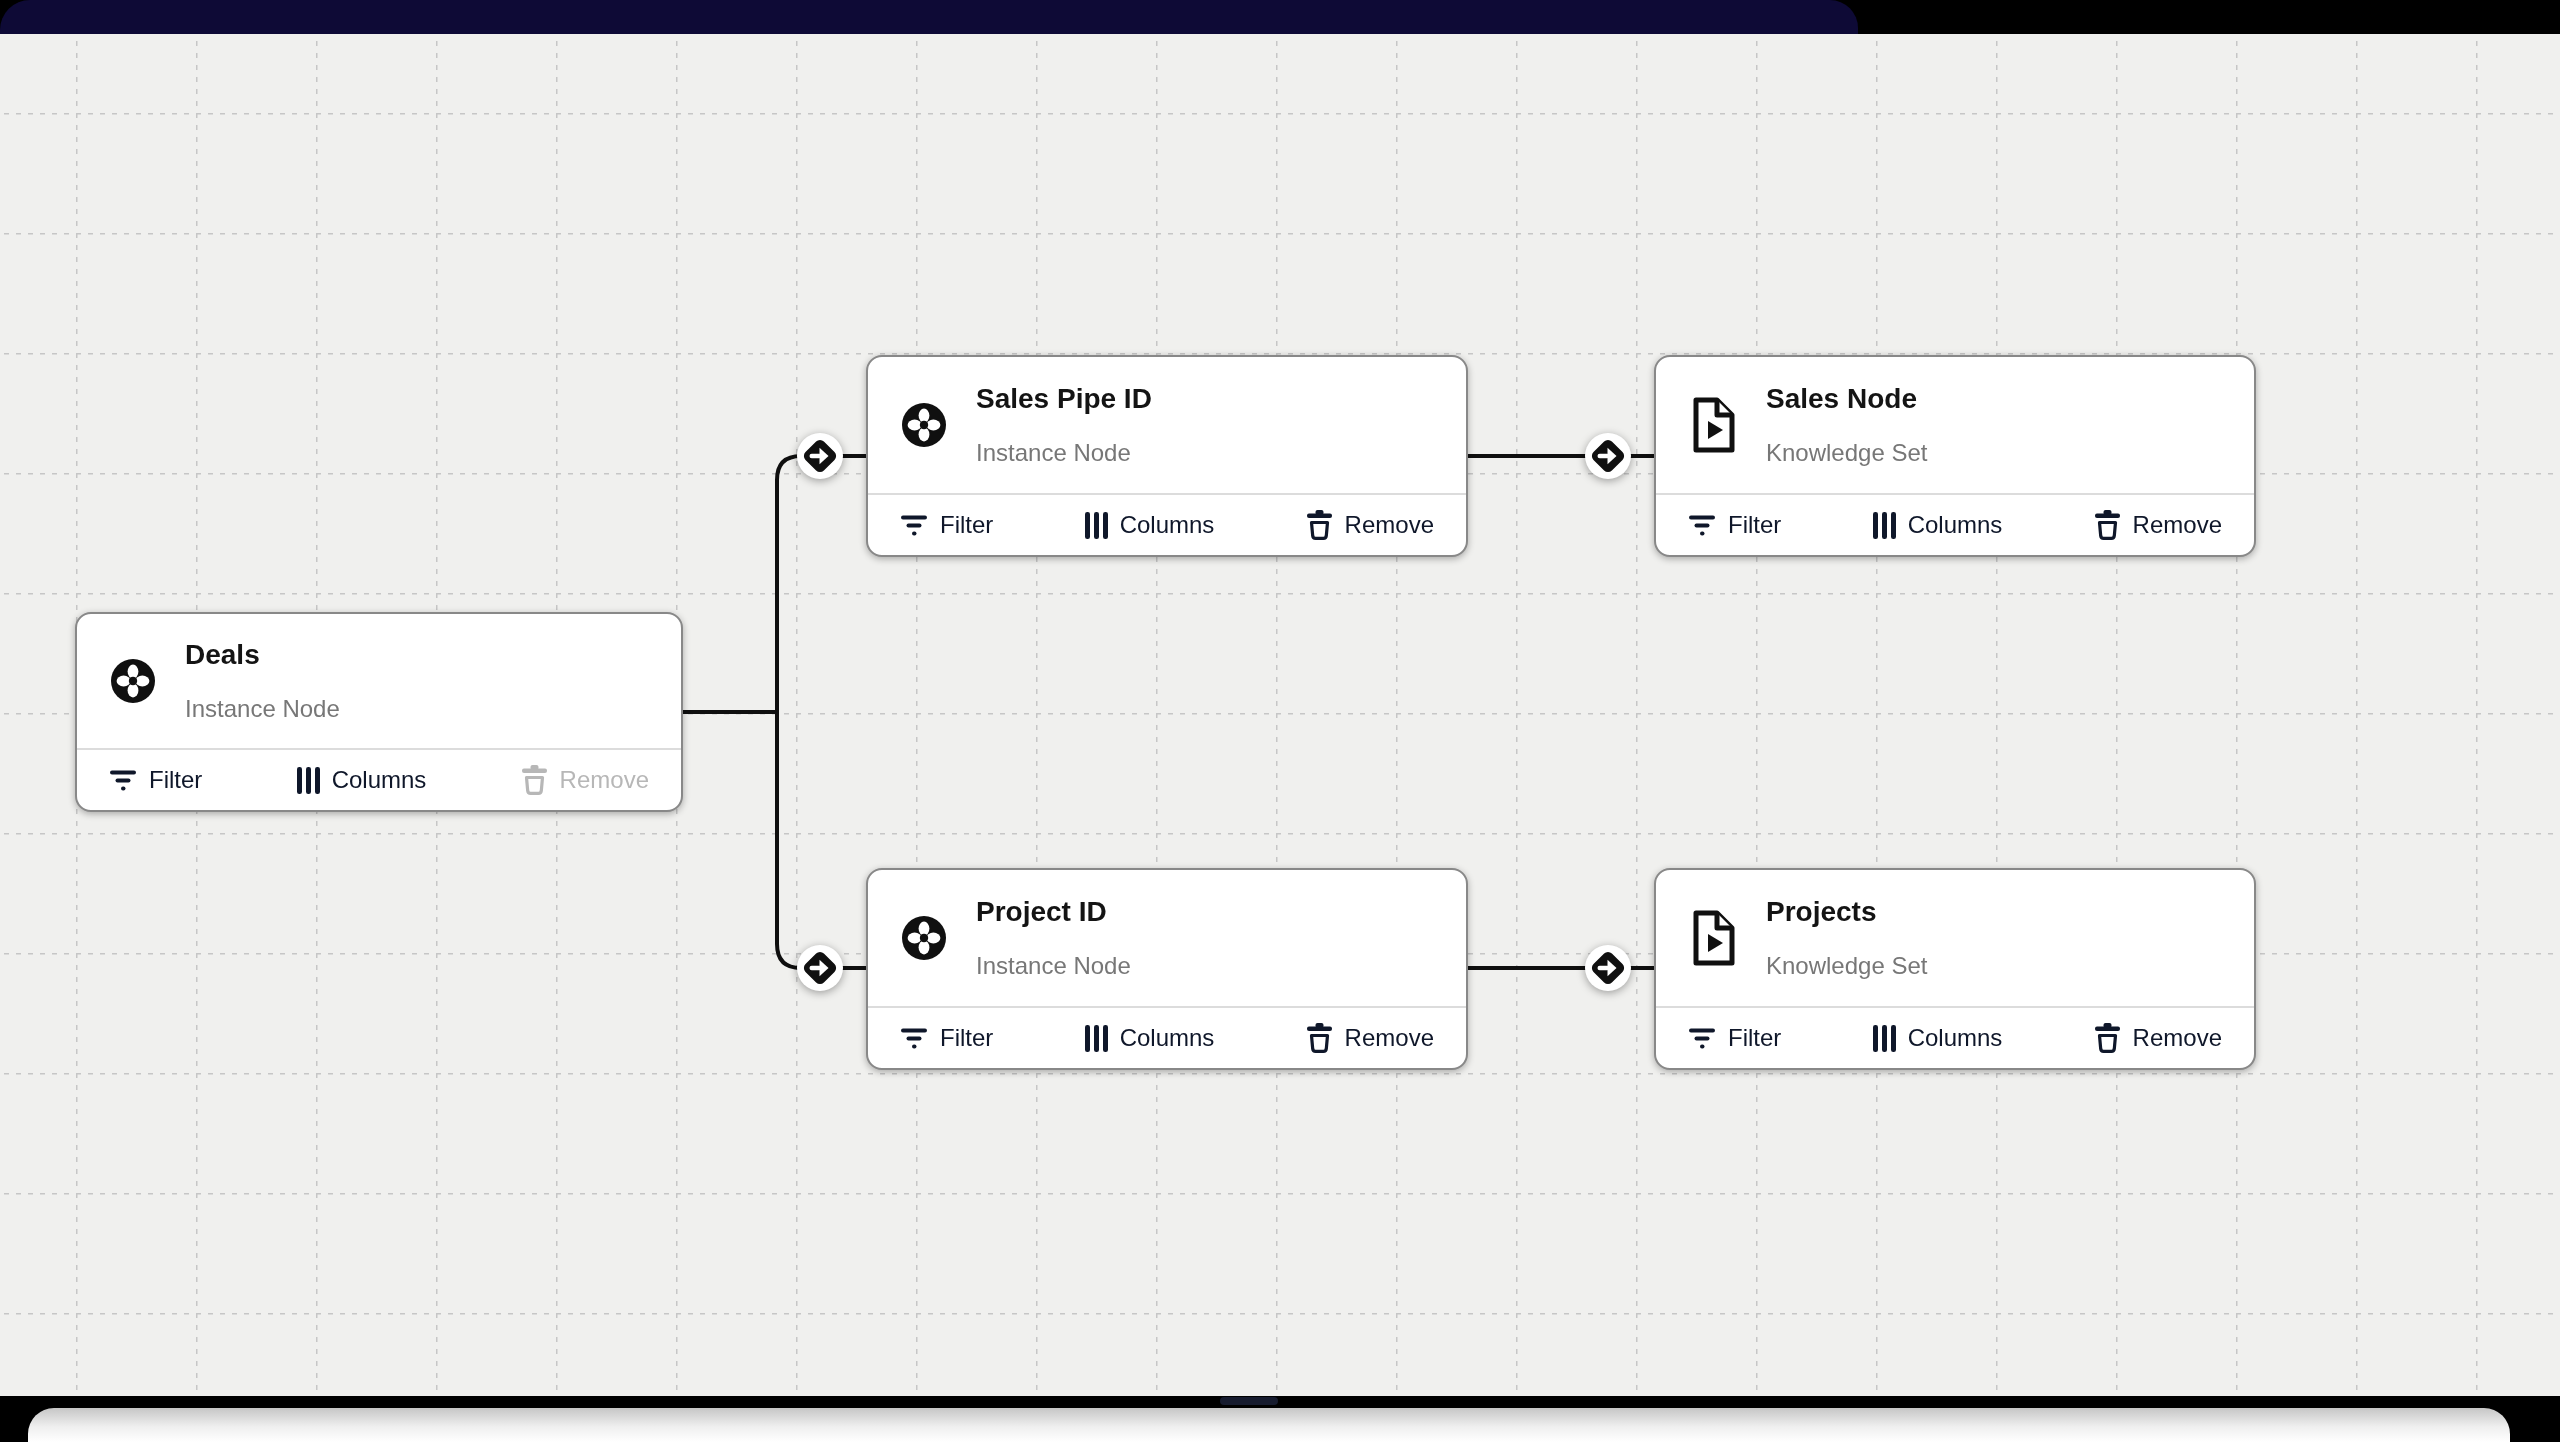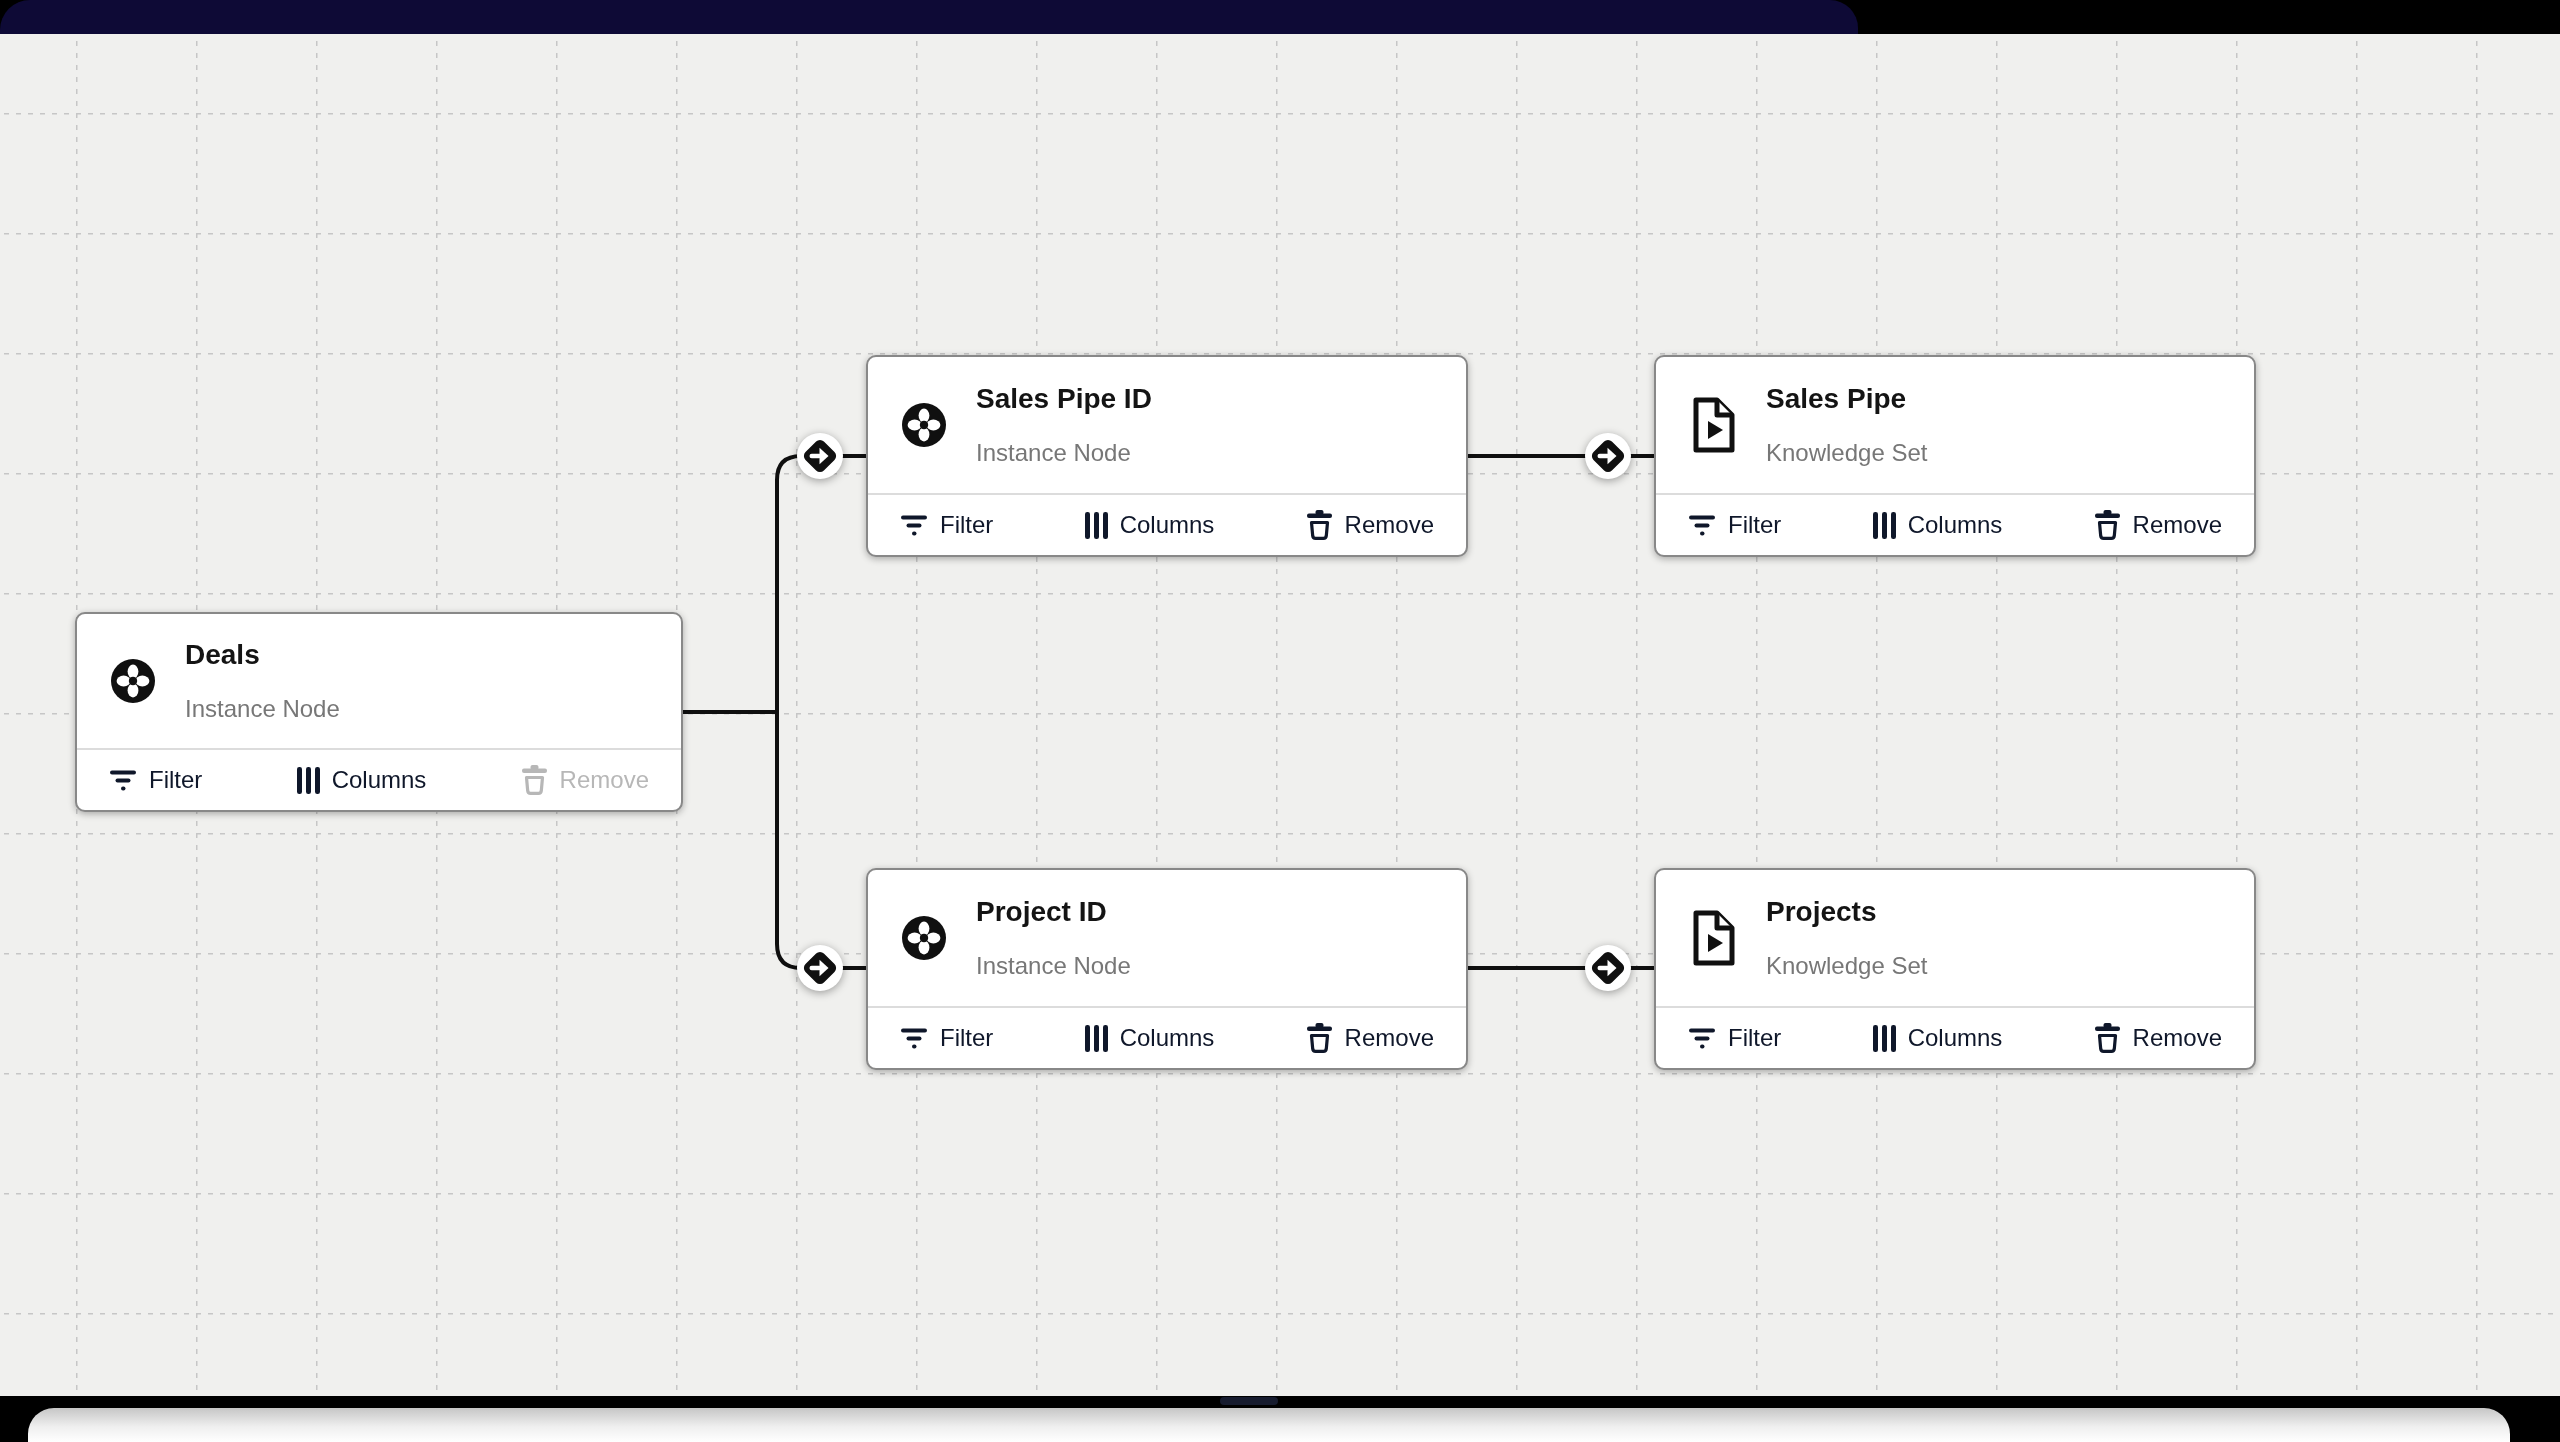--- a/index.html
+++ b/index.html
@@ -26,21 +26,21 @@
     position: absolute; left: 0; top: 34px; width: 2560px; height: 1362px;
     background: #f0f0ee;
   }
   .grid-svg, .edges-svg { position: absolute; left: 0; top: 0; pointer-events: none; }
 
   
   .node-card {
     position: absolute;
     background: #ffffff;
     border: 2px solid #888888;
-    border-radius: 10px;
+    border-radius: 16px;
     box-shadow: 0 2px 7px rgba(0,0,0,0.30);
     display: flex; flex-direction: column;
   }
   .node-header {
     flex: 1; display: flex; align-items: center;
     padding: 0 34px; gap: 30px;
   }
   .node-icon { flex: 0 0 auto; display: flex; align-items: center; }
   .node-titles { display: flex; flex-direction: column; }
   .node-title { font-size: 28px; font-weight: 700; color: #141414; line-height: 1.15; }
@@ -215,21 +215,21 @@
   <div class="node-card" style="left:1654px; top:321px; width:602px; height:202px;">
     <div class="node-header">
       <span class="node-icon">
         <svg width="46" height="56" viewBox="0 0 46 56">
           <path d="M6 3 H27 L42 18 V53 H6 Z" fill="#ffffff" stroke="#101010" stroke-width="5" stroke-linejoin="round"></path>
           <path d="M27 3 V18 H42" fill="#ffffff" stroke="#101010" stroke-width="5" stroke-linejoin="round"></path>
           <path d="M18 24 L33 33 L18 42 Z" fill="#101010"></path>
         </svg>
       </span>
       <span class="node-titles">
-        <span class="node-title">Sales Pipe</span>
+        <span class="node-title">Sales Node</span>
         <span class="node-subtitle">Knowledge Set</span>
       </span>
     </div>
     <div class="node-footer">
       <button class="footer-btn">
         <span>
           <svg width="28" height="23" viewBox="0 0 28 23" fill="currentColor">
             <rect x="1" y="1.5" width="26" height="4" rx="2"></rect>
             <rect x="6.5" y="9.5" width="15" height="4" rx="2"></rect>
             <rect x="12" y="17.5" width="4.5" height="4" rx="2"></rect>

